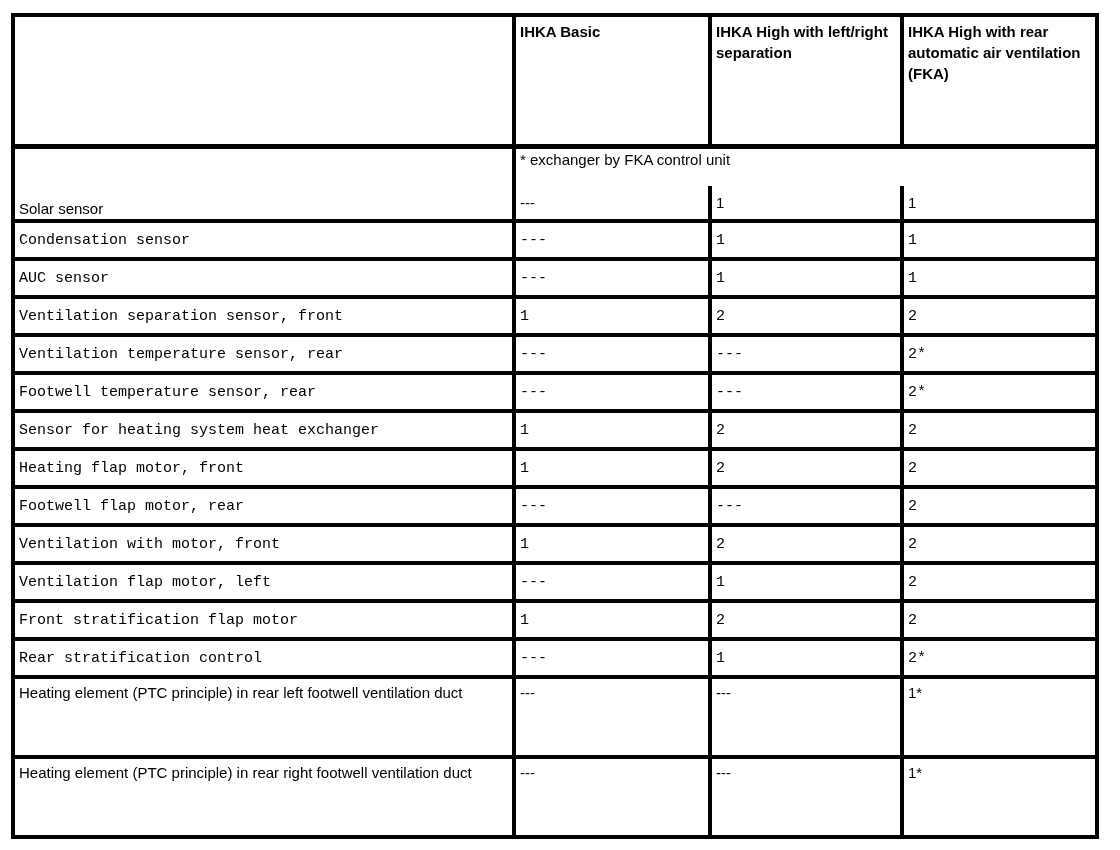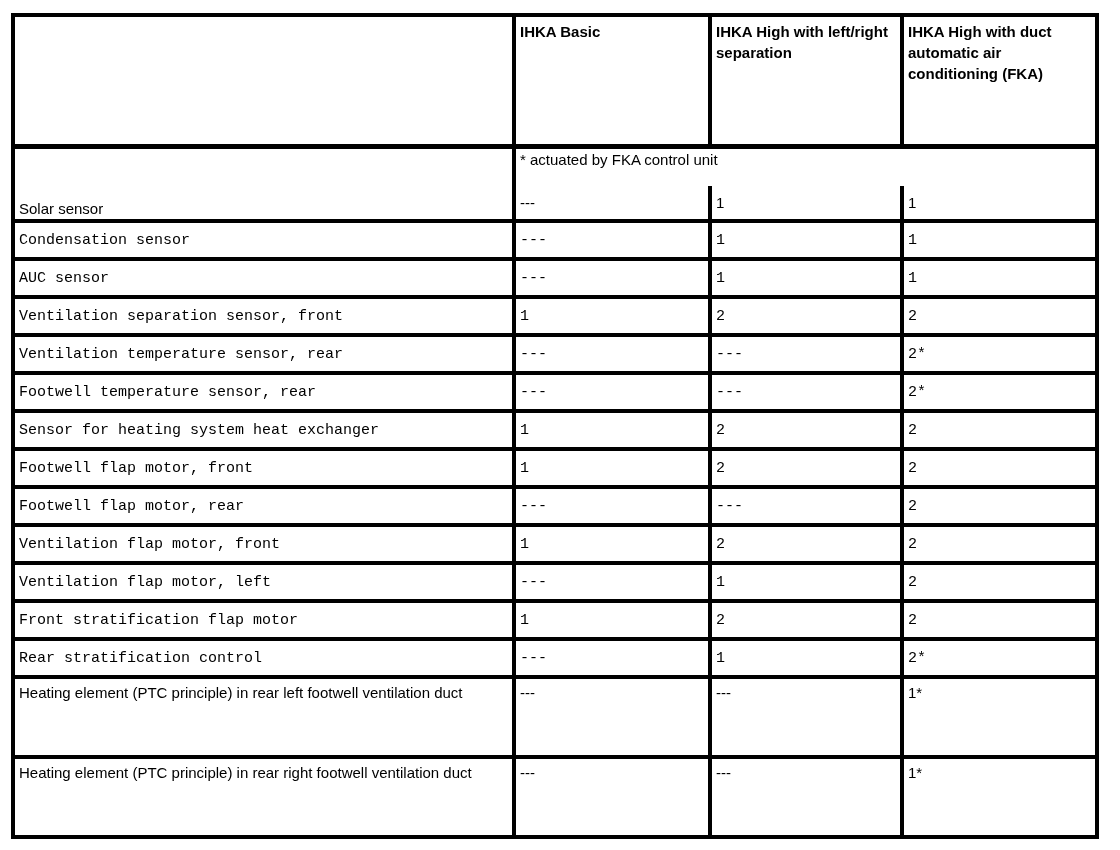--- a/index.html
+++ b/index.html
@@ -68,26 +68,26 @@
       <col style="width:196px">
       <col style="width:192px">
       <col style="width:195px">
     </colgroup>
 
     <tbody>
         <tr class="row-header">
       <td></td>
       <td>IHKA Basic</td>
       <td>IHKA High with left/right separation</td>
-      <td>IHKA High with duct automatic air conditioning (FKA)</td>
+      <td>IHKA High with rear automatic air ventilation (FKA)</td>
     </tr>
 
     <tr class="row-note">
       <td class="solar-label" rowspan="2">Solar sensor</td>
-      <td class="note-cell" colspan="3">* actuated by FKA control unit</td>
+      <td class="note-cell" colspan="3">* exchanger by FKA control unit</td>
     </tr>
     <tr class="row-solar-values">
       <td>---</td>
       <td>1</td>
       <td>1</td>
     </tr>
 
     <tr class="row-data">
       <td>Condensation sensor</td>
       <td>---</td>
@@ -118,33 +118,33 @@
       <td>---</td>
       <td>2*</td>
     </tr>
     <tr class="row-data">
       <td>Sensor for heating system heat exchanger</td>
       <td>1</td>
       <td>2</td>
       <td>2</td>
     </tr>
     <tr class="row-data">
-      <td>Footwell flap motor, front</td>
+      <td>Heating flap motor, front</td>
       <td>1</td>
       <td>2</td>
       <td>2</td>
     </tr>
     <tr class="row-data">
       <td>Footwell flap motor, rear</td>
       <td>---</td>
       <td>---</td>
       <td>2</td>
     </tr>
     <tr class="row-data">
-      <td>Ventilation flap motor, front</td>
+      <td>Ventilation with motor, front</td>
       <td>1</td>
       <td>2</td>
       <td>2</td>
     </tr>
     <tr class="row-data">
       <td>Ventilation flap motor, left</td>
       <td>---</td>
       <td>1</td>
       <td>2</td>
     </tr>

